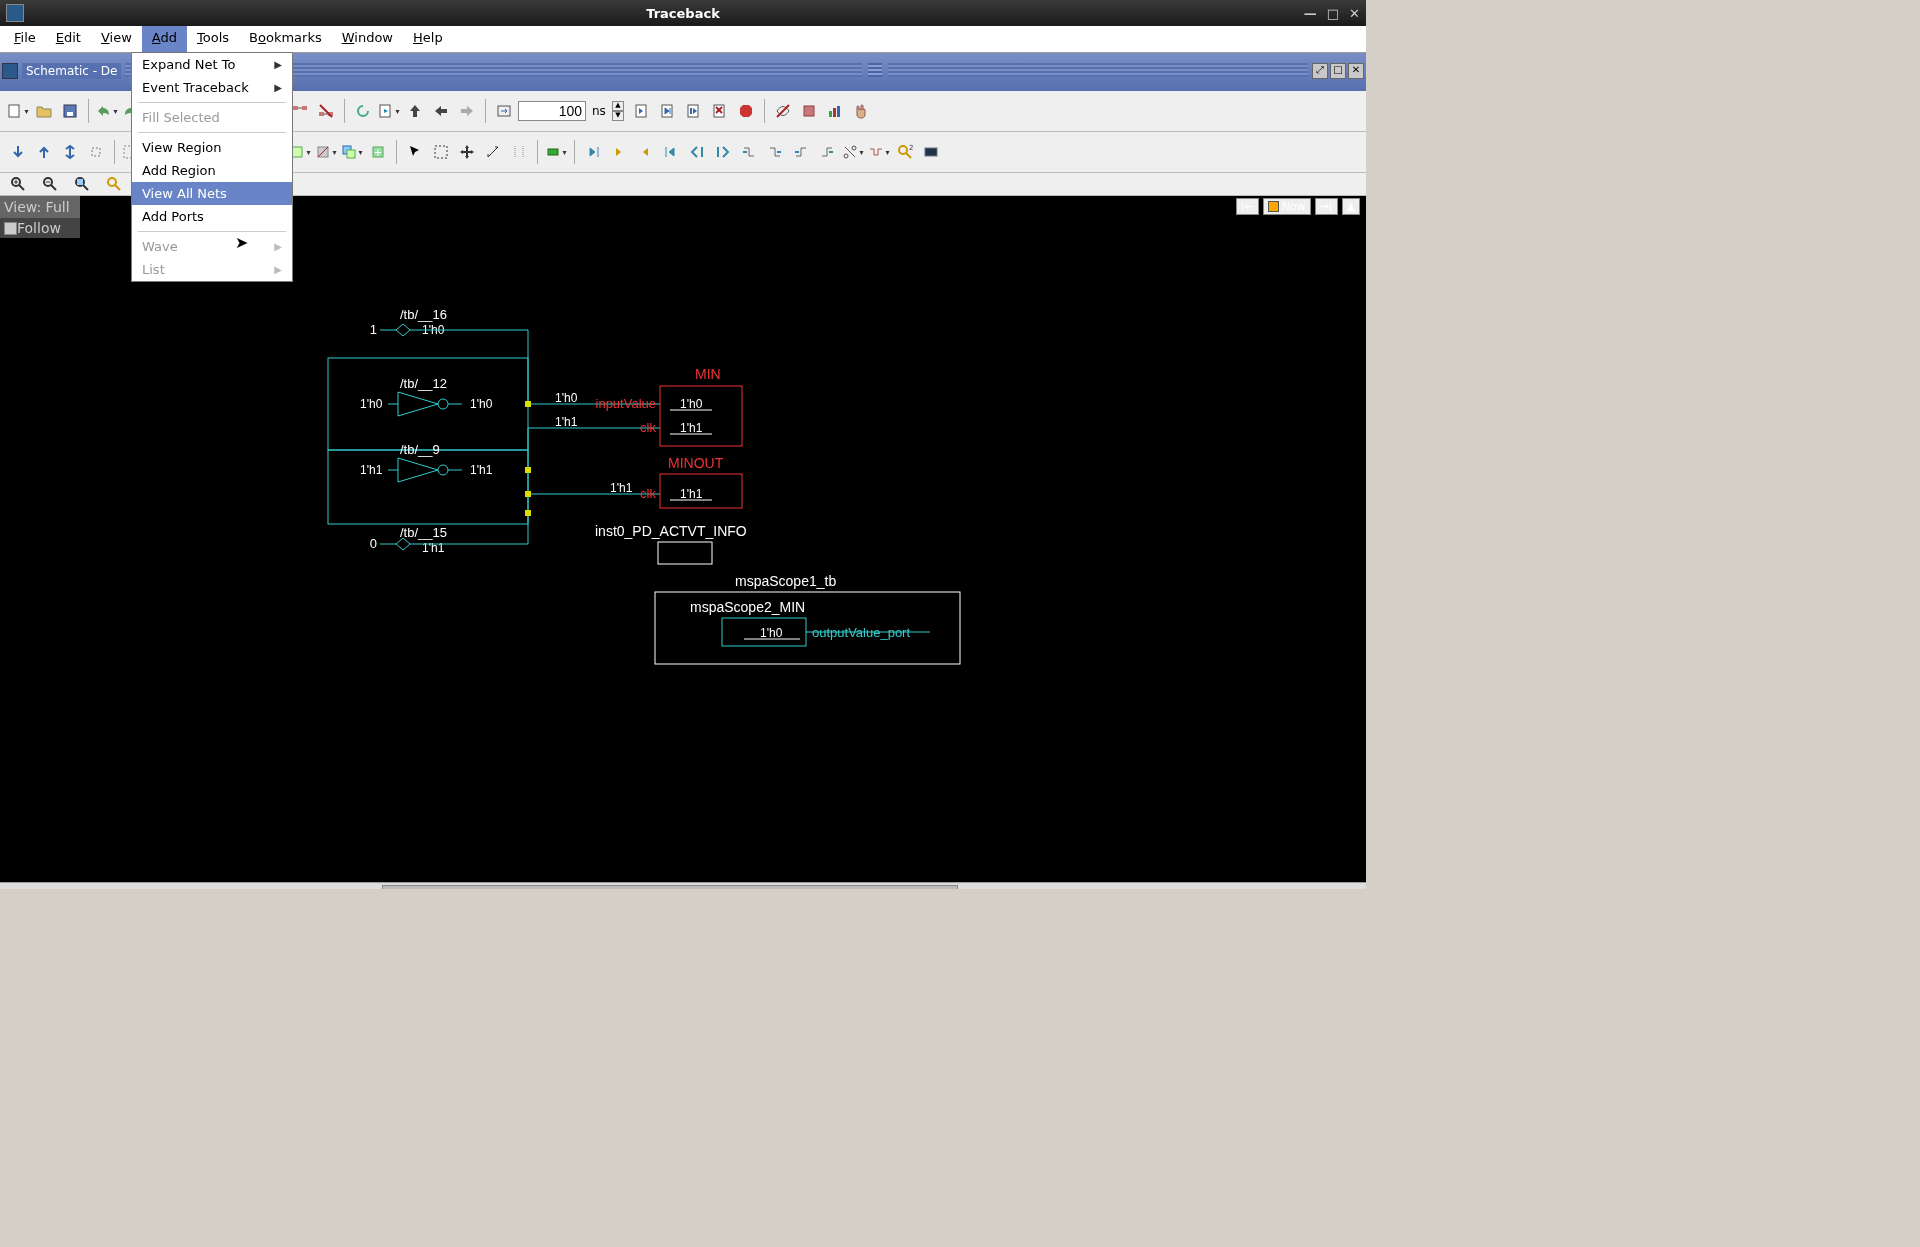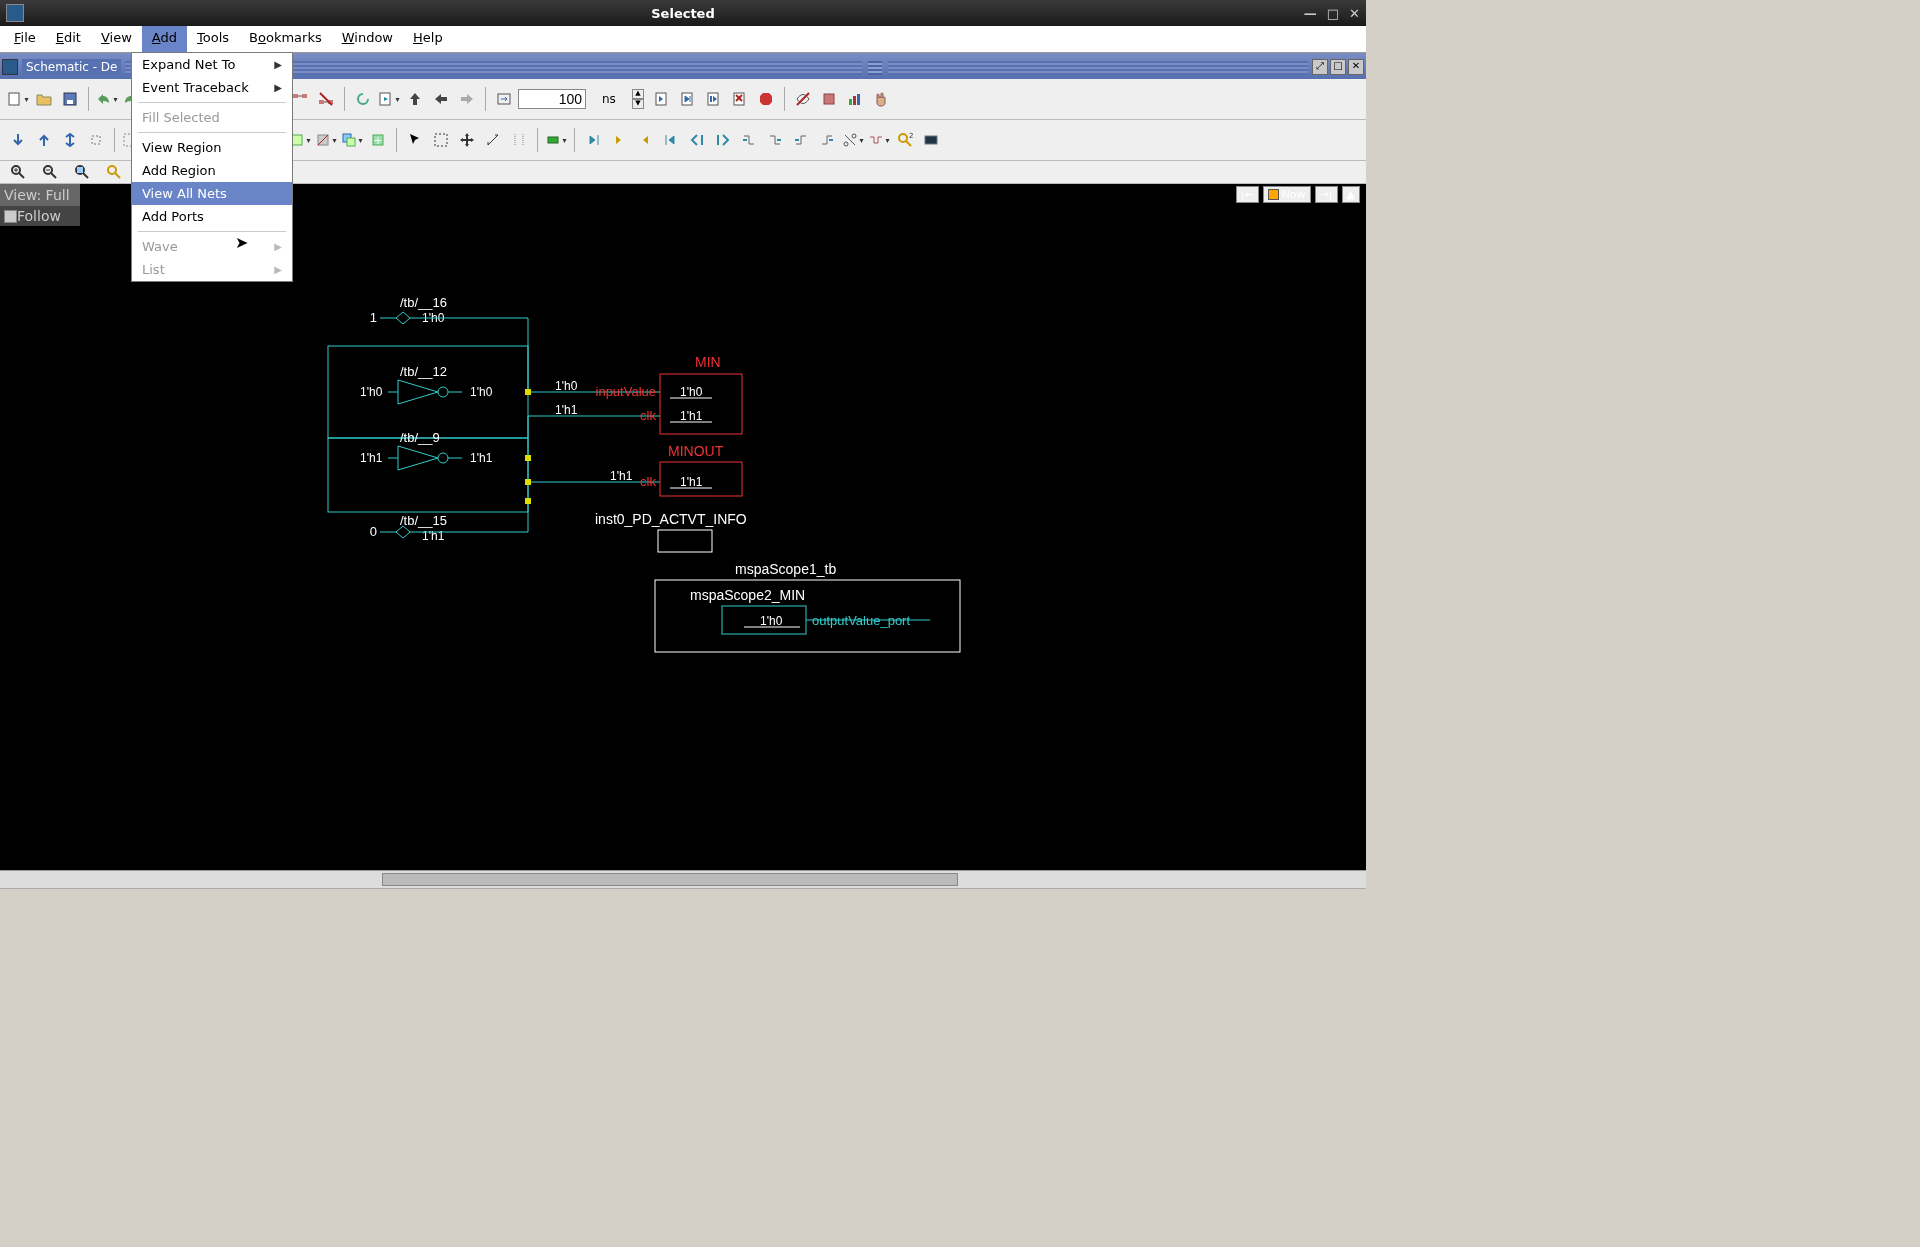--- a/index.html
+++ b/index.html
@@ -5,33 +5,33 @@
 html,body{margin:0;padding:0;font-family:"DejaVu Sans",sans-serif;font-size:13px;background:#d4d0c8;width:1366px;height:889px;overflow:hidden}
 .titlebar{background:linear-gradient(to bottom,#3a3a3a,#1a1a1a);color:#fff;height:26px;display:flex;align-items:center;padding:0 6px;position:relative}
 .titlebar .app-icon{width:16px;height:16px;background:#2a5a8a;border:1px solid #888;margin-right:8px}
 .titlebar .title{position:absolute;left:50%;transform:translateX(-50%);font-weight:bold}
 .titlebar .win-btns{margin-left:auto;display:flex;gap:10px;font-weight:bold;color:#ccc}
 .titlebar .win-btns span{cursor:pointer}
 .menubar{background:#fff;height:26px;display:flex;align-items:stretch;padding:0 4px;border-bottom:1px solid #999}
 .menubar .mitem{padding:4px 10px;cursor:pointer}
 .menubar .mitem.active{background:#6a85c7;color:#000000}
 .menubar .mitem u{text-decoration:underline}
-.docbar{background:linear-gradient(to bottom,#7a8ec5,#5670b0);height:18px;display:flex;align-items:flex-end;color:#fff;font-size:12px;padding:4px 2px;position:relative}
+.docbar{background:linear-gradient(to bottom,#7a8ec5,#5670b0);height:18px;display:flex;align-items:flex-start;color:#fff;font-size:12px;padding:10px 2px;position:relative}
 .docbar .doc-icon{width:14px;height:14px;background:#2a5a8a;border:1px solid #334;margin-right:4px}
 .docbar .doc-title{background:#5670b0;padding:1px 4px}
 .docbar .stripes{flex:1;background:repeating-linear-gradient(to bottom,#5670b0 0 2px,#7a8ec5 2px 4px);height:14px;margin:0 4px}
 .docbar .grip{width:14px;height:14px;background:repeating-linear-gradient(to bottom,#4a64a4 0 2px,#8aa0d5 2px 4px);margin:0 2px}
 .docbar .dctrl{display:flex;gap:2px}
 .docbar .dctrl span{width:14px;height:14px;background:#c9c9c9;border:1px solid #666;font-size:10px;line-height:12px;text-align:center;color:#000;cursor:pointer}
 .toolrow{background:#efefef;height:36px;display:flex;align-items:center;padding:2px 6px;border-bottom:1px solid #bbb;gap:2px}
 .tb{width:22px;height:22px;border:1px solid transparent;display:inline-flex;align-items:center;justify-content:center;cursor:pointer}
 .tb .dd{font-size:8px;margin-left:1px;color:#333}
 .sep{width:1px;height:24px;background:#aaa;margin:0 4px}
 .timebox{width:60px;height:18px;border:1px solid #888;background:#fff;text-align:right;padding:0 3px;font-size:14px}
-.unitbox{margin:0 14px;font-size:12px}
+.unitbox{margin:0 4px;font-size:12px}
 .spin{display:inline-flex;flex-direction:column;margin-right:4px}
 .spin span{width:10px;height:8px;border:1px solid #888;background:#eee;font-size:7px;line-height:6px;text-align:center;cursor:pointer}
 .workspace{position:relative;background:#efefef;height:calc(100% - 26px - 26px - 18px - 36px - 36px - 22px - 17px - 22px)}
 .viewbar{background:#efefef;height:22px;display:flex;align-items:center;padding:0 6px;border-bottom:1px solid #bbb;gap:8px}
 .leftpanel{position:absolute;left:0;top:0;width:80px;background:#666;color:#ccc;font-size:14px}
 .leftpanel .vlabel{background:#666;padding:3px 4px}
 .leftpanel .frow{background:#444;padding:2px 4px;display:flex;align-items:center;gap:0}
 .leftpanel .cb{width:11px;height:11px;border:1px solid #888;background:#ccc}
 .right-badges{position:absolute;right:6px;top:2px;display:flex;gap:4px;align-items:center;z-index:5}
 .badge{border:1px solid #888;background:#eee;padding:1px 4px;font-size:11px;display:flex;align-items:center;gap:3px;cursor:pointer}
@@ -51,21 +51,21 @@
 .status .cell{border:1px inset #ccc;background:#fff;width:60px;height:16px;padding:0 6px;margin-left:6px;font-size:12px;text-align:right}
 .cursor-arrow{position:absolute;left:235px;top:233px;z-index:200;font-size:16px;color:#000;pointer-events:none}
 
 svg.ico{width:16px;height:16px}
 </style>
 </head>
 <body>
 
 <div class="titlebar">
   <div class="app-icon"></div>
-  <div class="title">Selected</div>
+  <div class="title">Traceback</div>
   <div class="win-btns">
     <span>—</span>
     <span>□</span>
     <span>✕</span>
   </div>
 </div>
 
 <div class="menubar">
   <div class="mitem"><u>F</u>ile</div>
   <div class="mitem"><u>E</u>dit</div>

